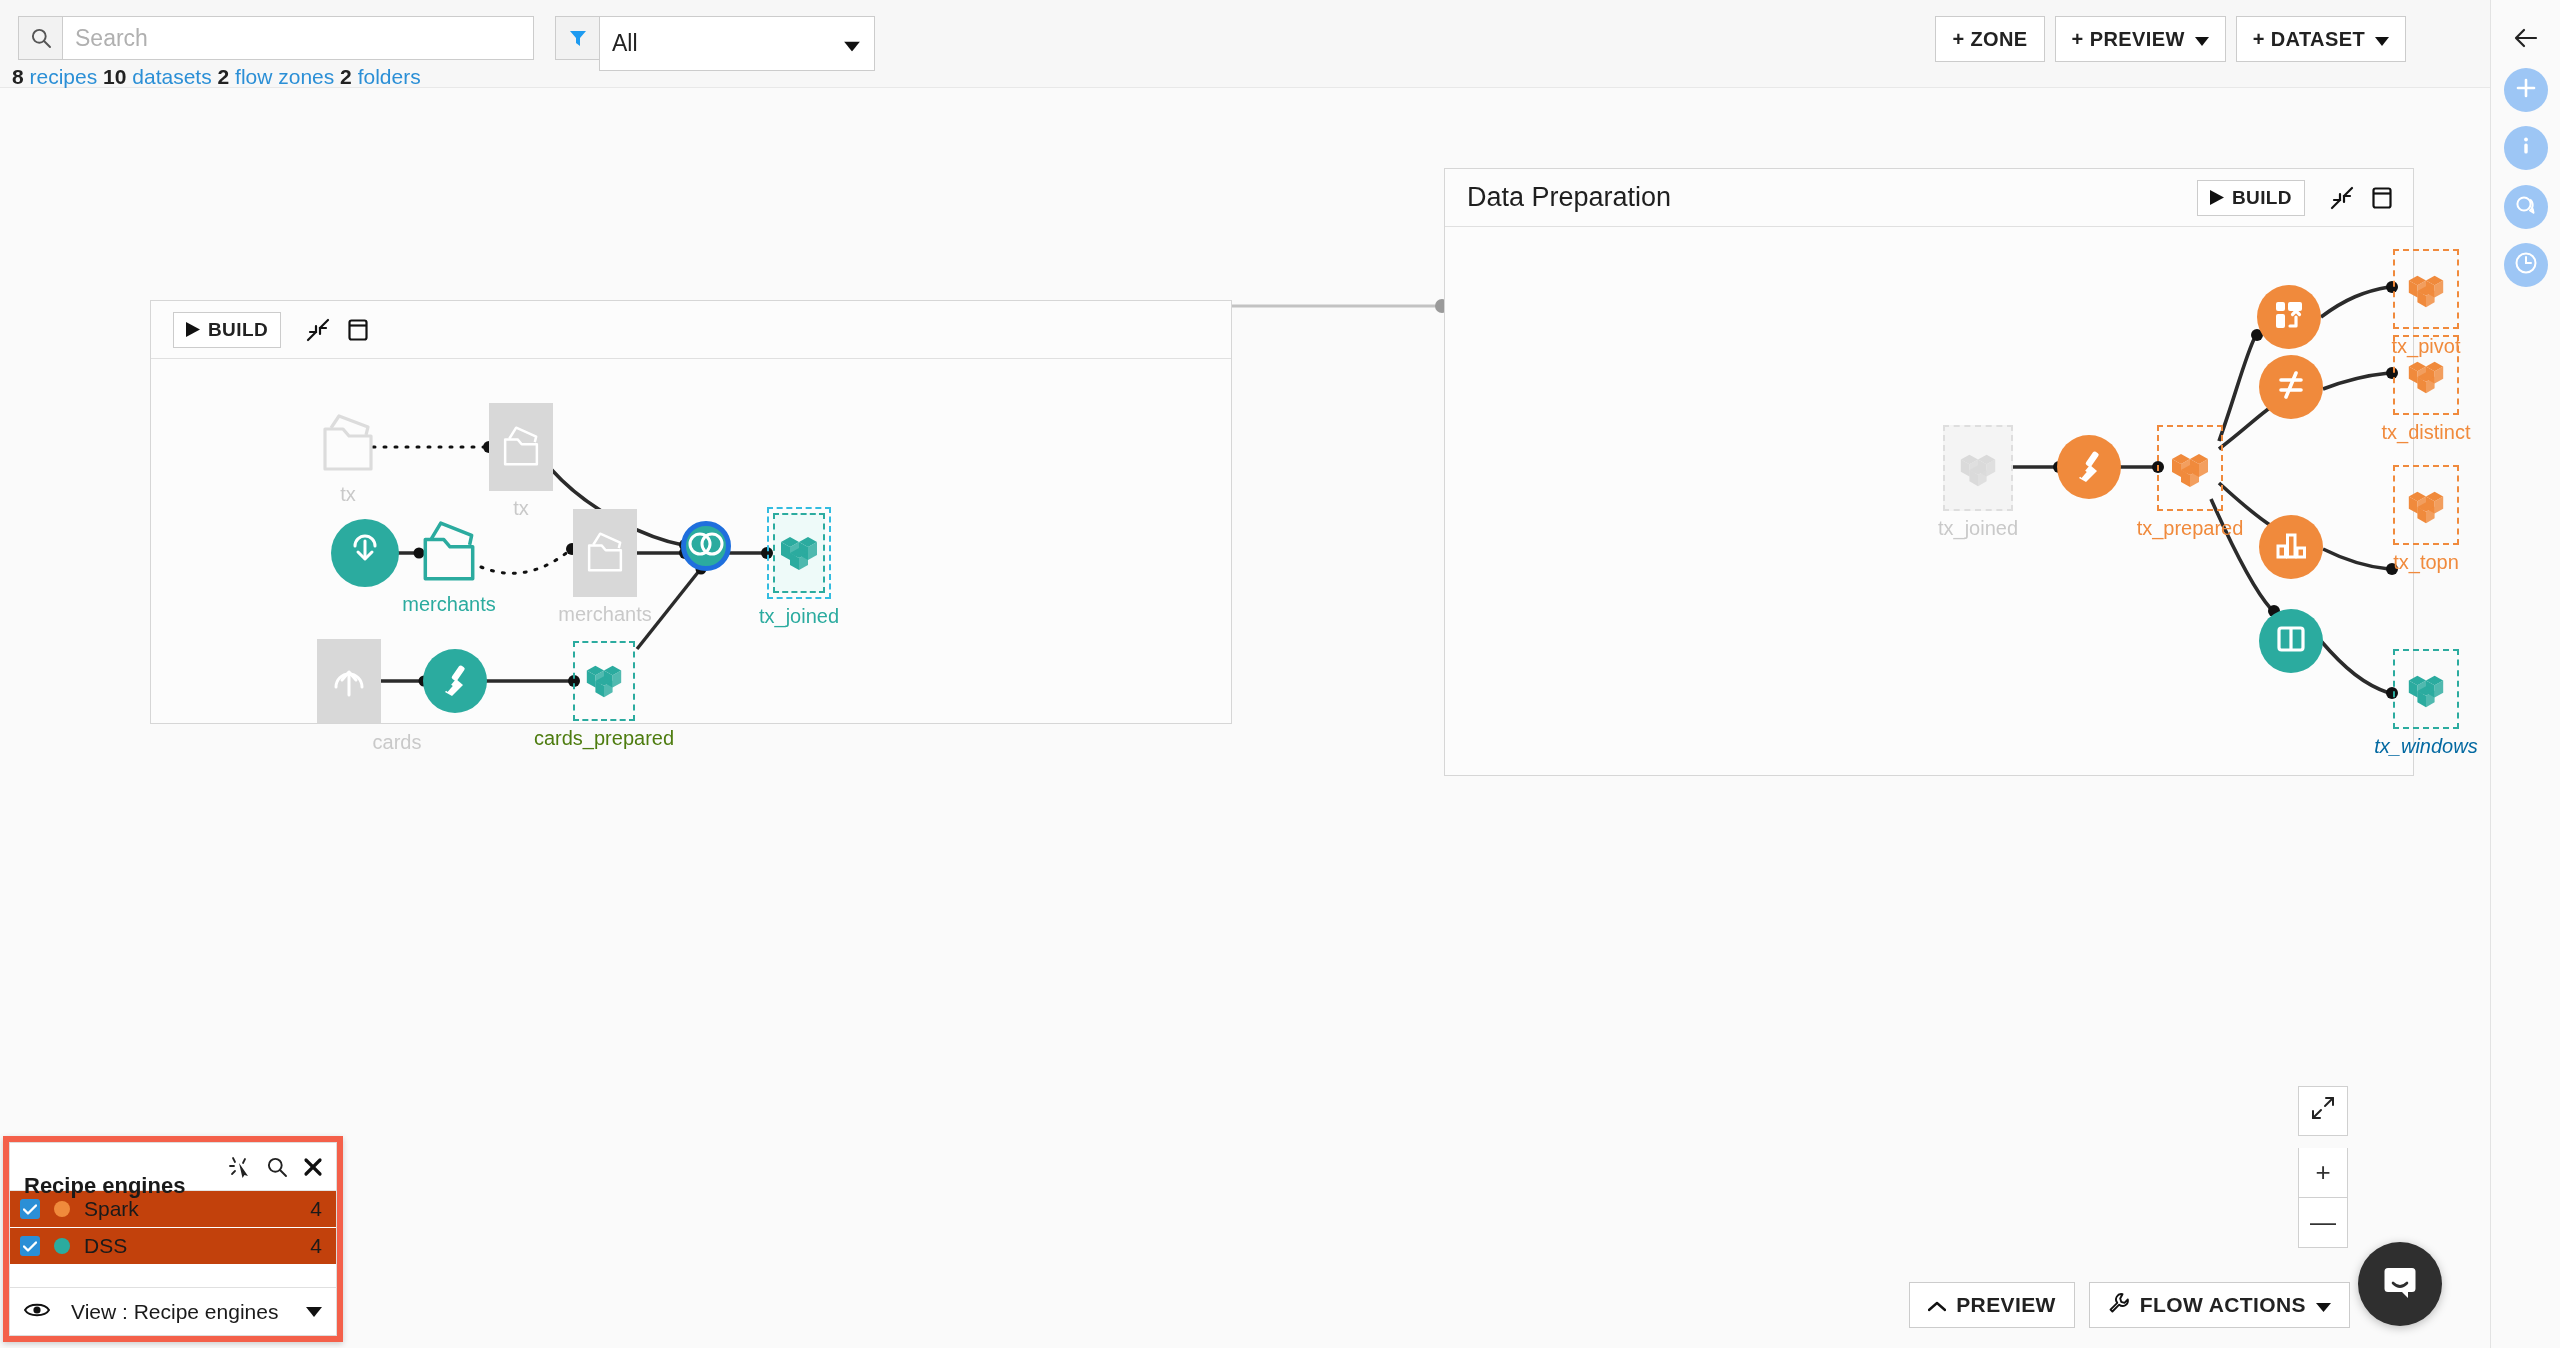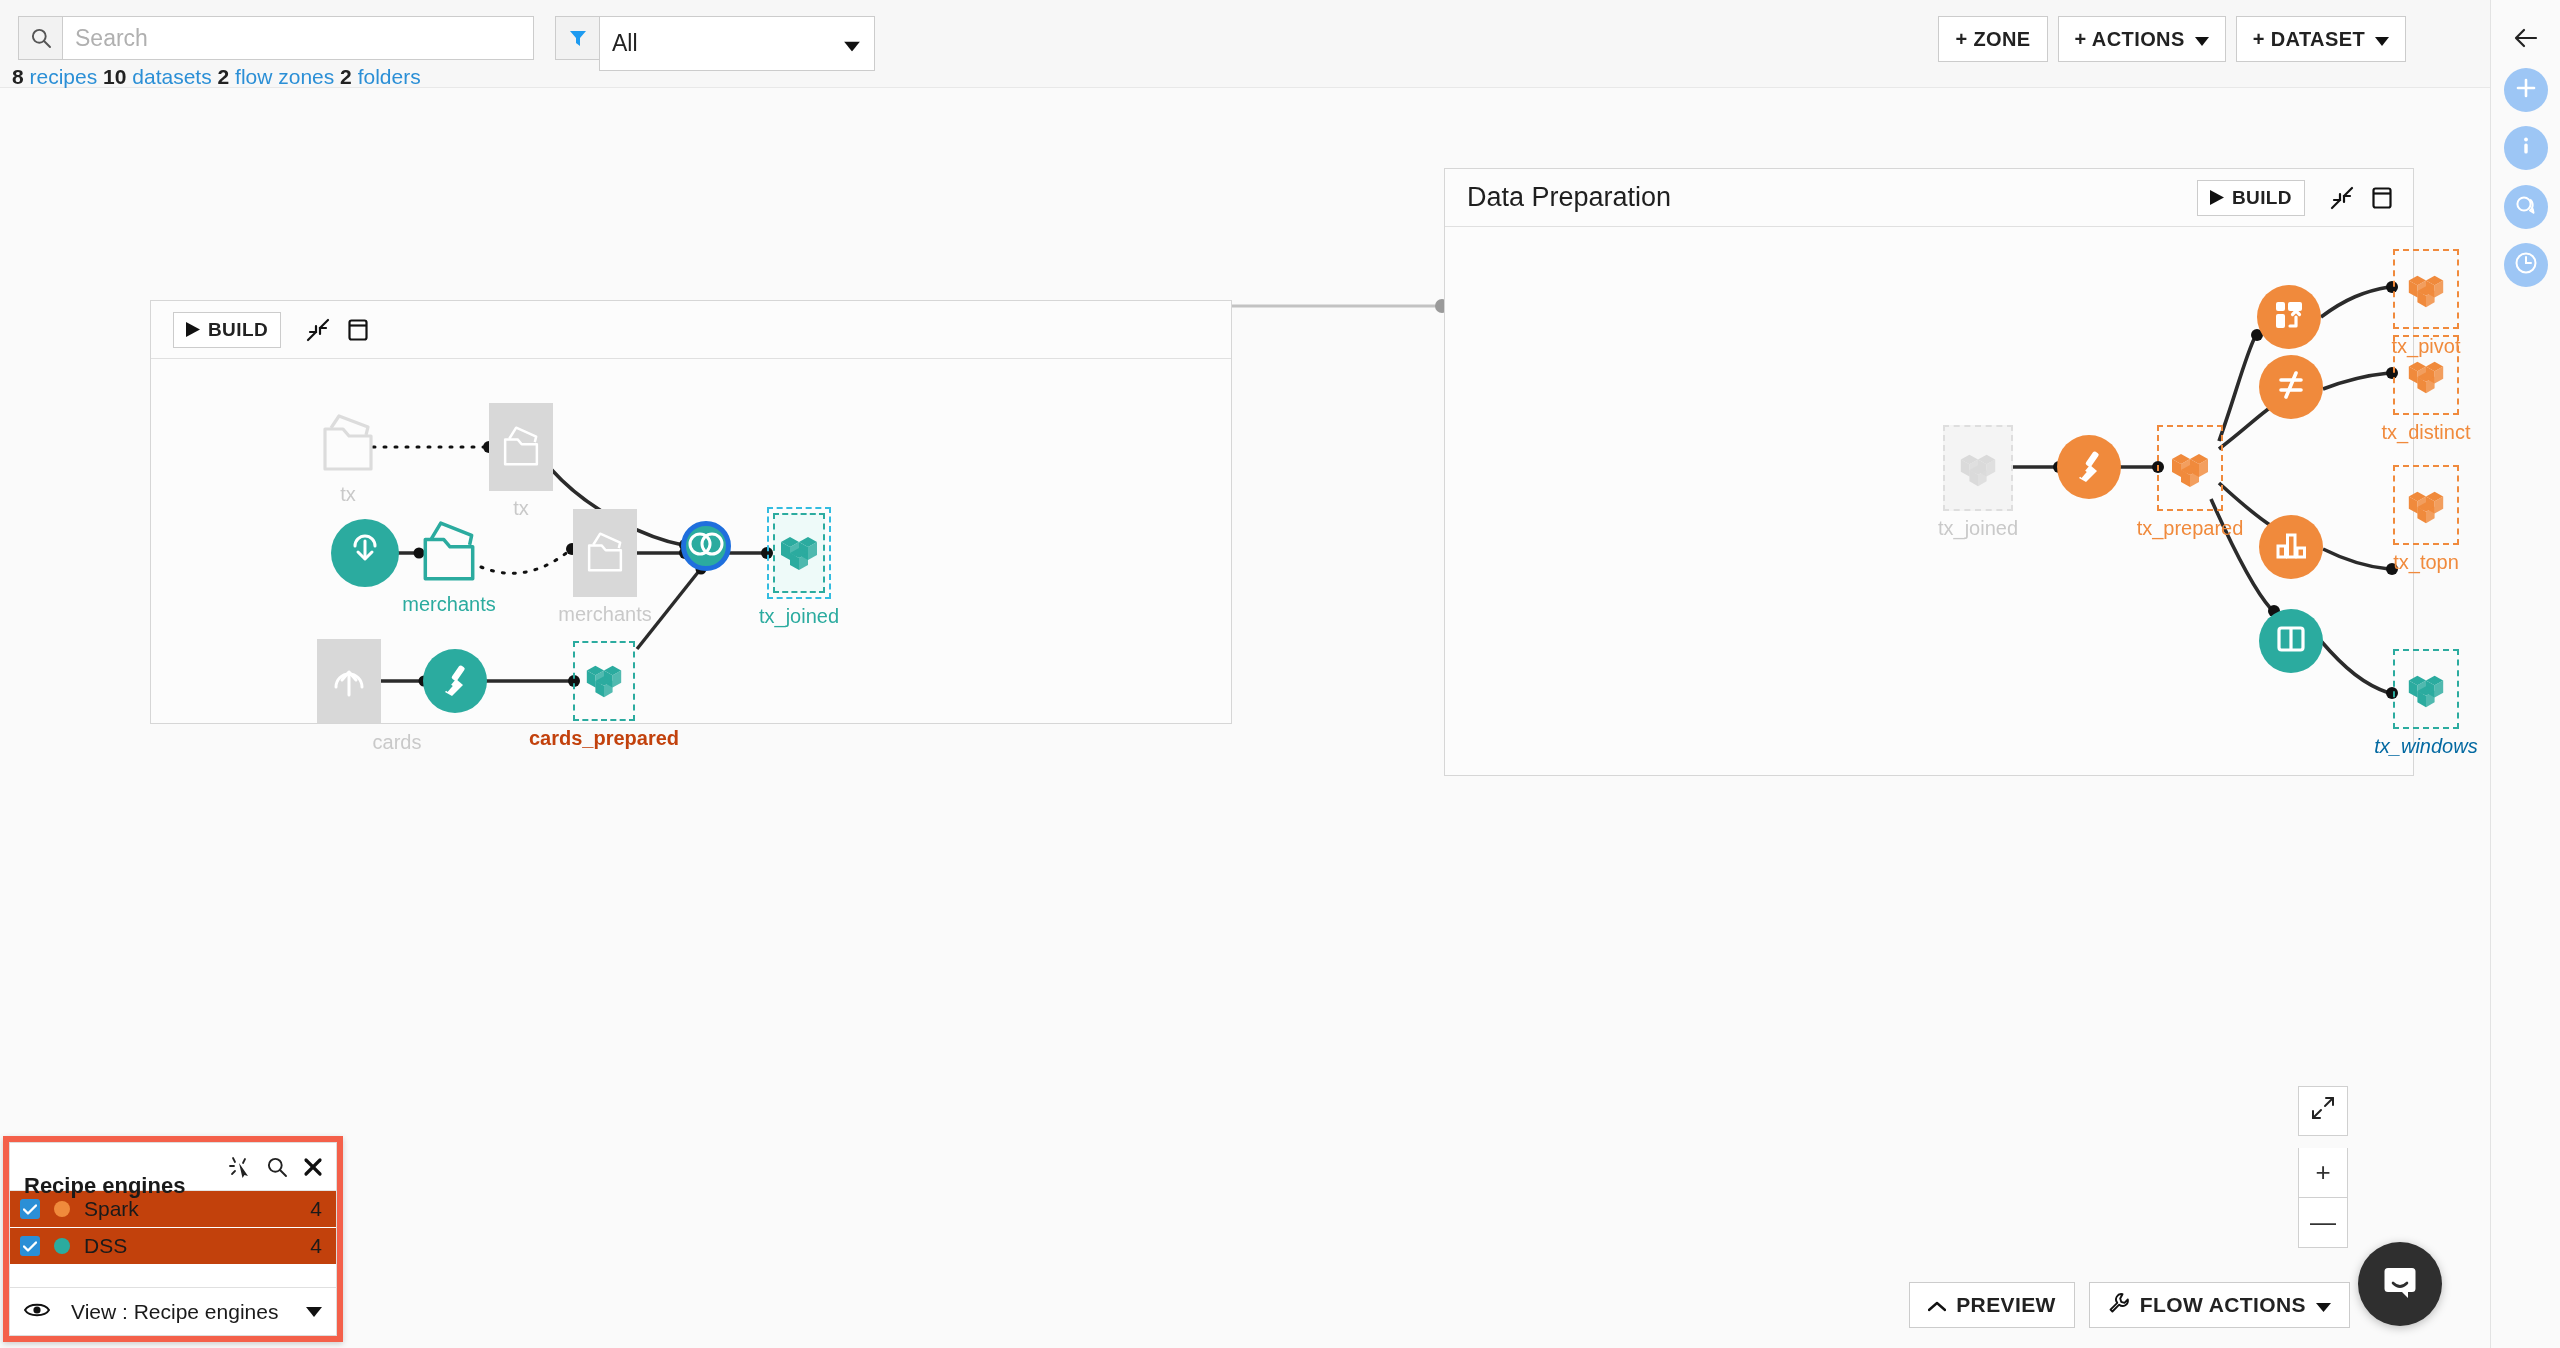--- a/index.html
+++ b/index.html
@@ -316,21 +316,21 @@
       <span class="lnk">flow zones</span>
       <span class="num">2</span>
       <span class="lnk">folders</span>
     </div>
 
     <div class="topright-btns">
       <div class="tbtn">
         <span>+ ZONE</span>
       </div>
       <div class="tbtn">
-        <span>+ ACTIONS</span>
+        <span>+ PREVIEW</span>
         <span>
           <svg width="14" height="9" viewBox="0 0 14 9">
               <polygon points="0,0 14,0 7,9" fill="#111"></polygon>
             </svg>
         </span>
       </div>
       <div class="tbtn">
         <span>+ DATASET</span>
         <span>
           <svg width="14" height="9" viewBox="0 0 14 9">
@@ -561,21 +561,21 @@
                   <polygon points="22,13 31,8 40,13 31,18"></polygon>
                     <polygon points="22,13 31,18 31,31 22,26"></polygon>
                     <polygon points="40,13 31,18 31,31 40,26" opacity=".82"></polygon>
                   <polygon points="13,24 22,19 31,24 22,29"></polygon>
                     <polygon points="13,24 22,29 22,41 13,36"></polygon>
                     <polygon points="31,24 22,29 22,41 31,36" opacity=".82"></polygon>
                 </g>
               </svg>
             </span>
           </div>
-          <div class="ds-label" style="top:86px; color:#c2410c;font-weight:bold;">cards_prepared</div>
+          <div class="ds-label" style="top:86px; color:#4d7c0f;">cards_prepared</div>
         </div>
 
       </div>
     </div>
 
     <div class="zone" style="left:1444px; top:80px; width:970px; height:608px;">
       <div class="zone-header">
         <div class="zone-title">Data Preparation</div>
         <div class="zone-build">
           <svg width="14" height="15" viewBox="0 0 14 15">

